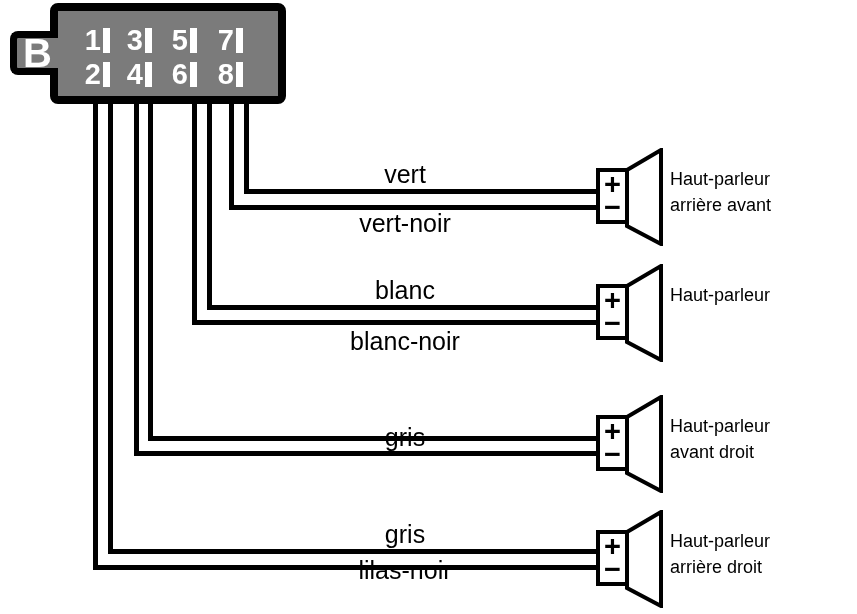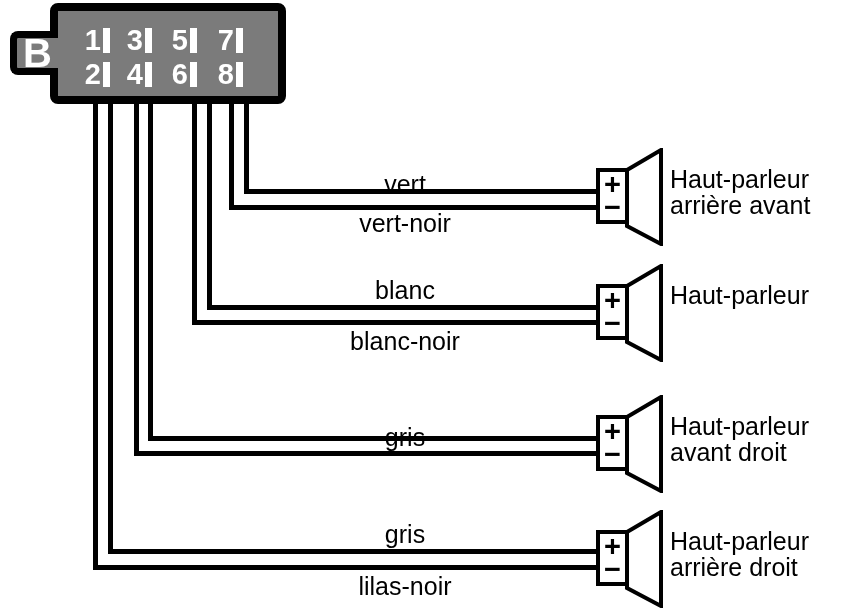--- a/index.html
+++ b/index.html
@@ -41,21 +41,21 @@
   .term{
     position:absolute;left:596px;width:33px;height:56px;
     background:#fff;border:4px solid #000;box-sizing:border-box;z-index:2;
     display:flex;flex-direction:column;align-items:center;
   }
   .term .tp{font-size:29px;font-weight:700;line-height:25px;height:26px;}
   .term .tm{font-size:29px;font-weight:700;line-height:18px;height:22px;}
   .horn{position:absolute;left:625px;z-index:2;}
   .sp-name{
     position:absolute;left:670px;width:187px;
-    font-size:25px;line-height:26px;z-index:2;
+    font-size:18px;line-height:26px;z-index:2;
   }
 </style>
 </head>
 <body>
 
 <div class="stage">
 
   <div class="conn-body"></div>
   <div class="conn-tab">
     <span>B</span>
@@ -106,27 +106,27 @@
 
   <div class="wire-h" style="left:244px;top:189px;width:354px;"></div>
   <div class="wire-h" style="left:229px;top:205px;width:369px;"></div>
   <div class="wire-h" style="left:207px;top:305px;width:391px;"></div>
   <div class="wire-h" style="left:192px;top:320px;width:406px;"></div>
   <div class="wire-h" style="left:148px;top:436px;width:450px;"></div>
   <div class="wire-h" style="left:134px;top:451px;width:464px;"></div>
   <div class="wire-h" style="left:108px;top:549px;width:490px;"></div>
   <div class="wire-h" style="left:93px;top:565px;width:505px;"></div>
 
-  <div class="wire-label" style="top:171px;">vert</div>
+  <div class="wire-label" style="top:161px;">vert</div>
   <div class="wire-label" style="top:210px;">vert-noir</div>
   <div class="wire-label" style="top:277px;">blanc</div>
   <div class="wire-label" style="top:328px;">blanc-noir</div>
   <div class="wire-label" style="top:408px;margin-top:16px;">gris</div>
   <div class="wire-label" style="top:521px;">gris</div>
-  <div class="wire-label" style="top:573px;">lilas-noir</div>
+  <div class="wire-label" style="top:557px;">lilas-noir</div>
 
   <div class="term" style="top:168px;">
     <span class="tp">+</span>
     <span class="tm">−</span>
   </div>
   <svg class="horn" style="top:148px;" width="40" height="98" viewBox="0 0 40 98">
     <polygon points="2,22 36,2 36,96 2,78" fill="#fff" stroke="#000" stroke-width="4" stroke-linejoin="miter"></polygon>
   </svg>
   <div class="sp-name" style="top:166px;">
     <div>Haut-parleur</div>

